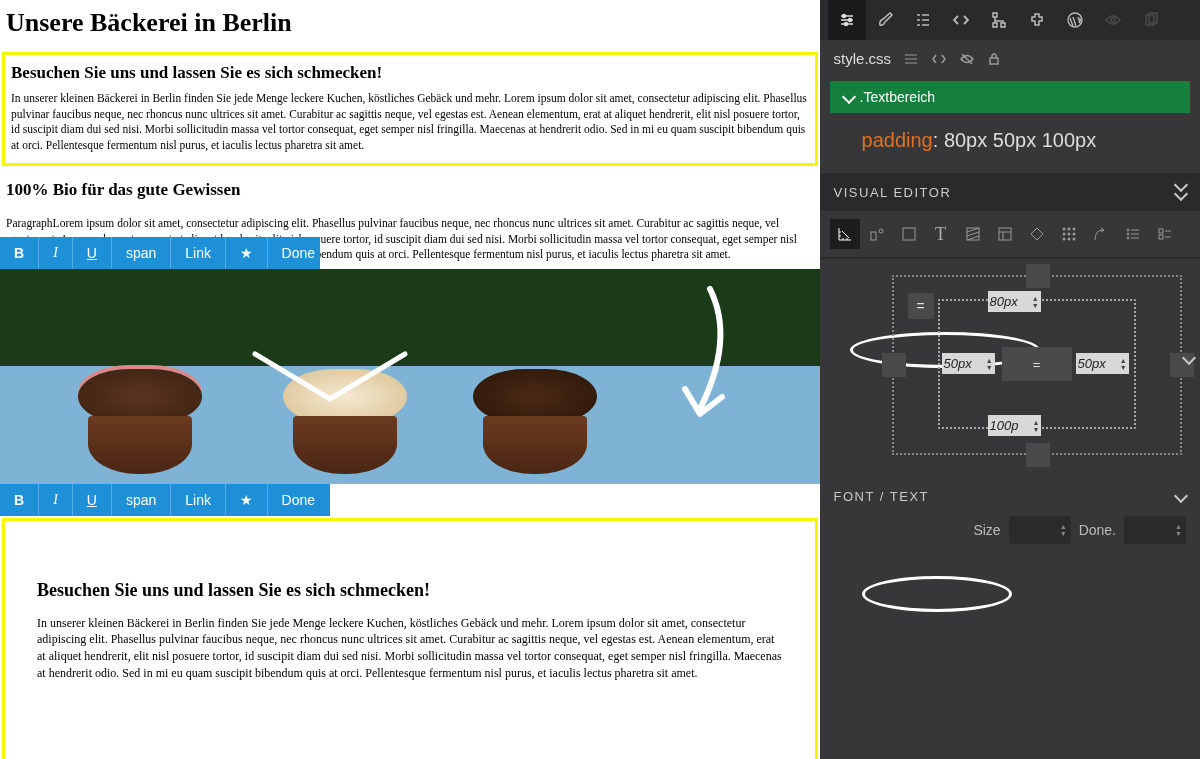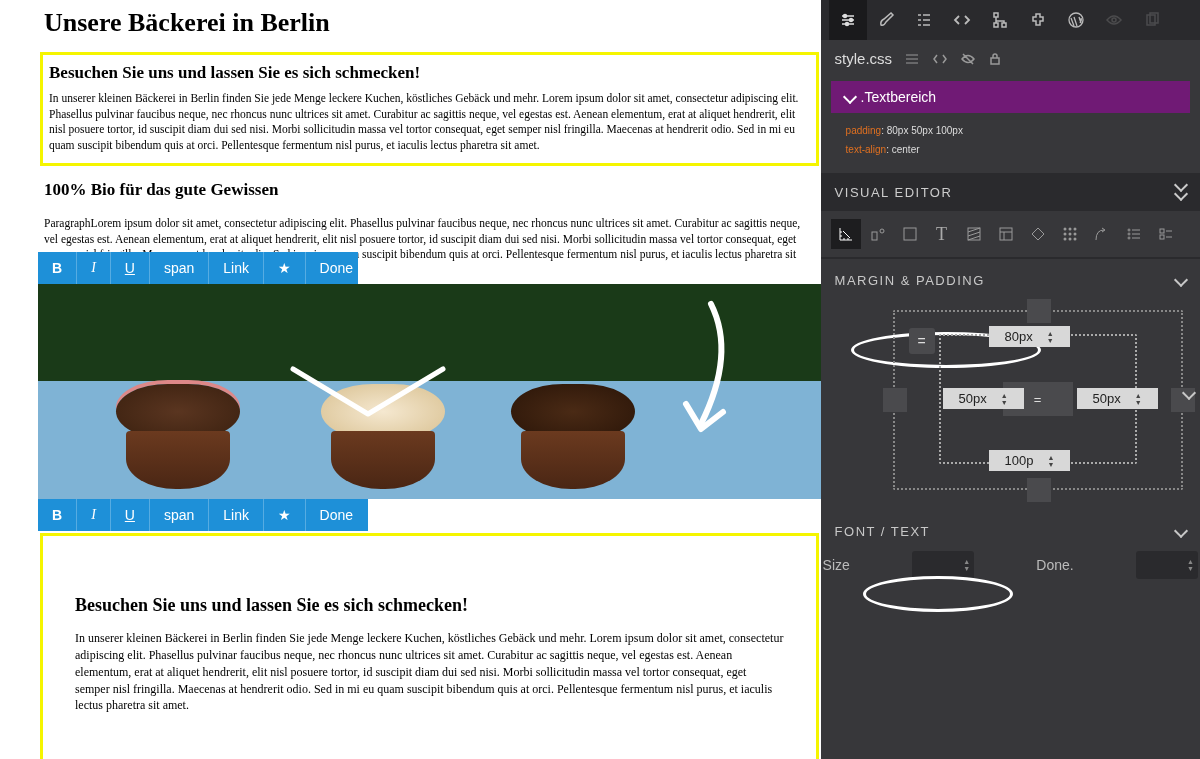--- a/index.html
+++ b/index.html
@@ -1,17 +1,17 @@
 <!DOCTYPE html>
 <html><head>
 <meta charset="utf-8">
 <style>
 * { margin:0; padding:0; box-sizing:border-box; }
 body { font-family: Arial, sans-serif; width:1200px; height:759px; overflow:hidden; background:#fff; display:flex; }
-.preview { width:894px; height:759px; overflow:hidden; position:relative;padding-left:38px; }
+.preview { width:894px; height:759px; overflow:hidden; position:relative; }
 .preview h1 { font-family: Georgia, serif; font-size:26px; font-weight:bold; padding:8px 6px 14px; }
 .yellow-box { border:3px solid #f5f500; padding:4px 6px 10px; margin:0 2px; }
 .preview h2 { font-family: Georgia, serif; font-size:17px; font-weight:bold; margin:4px 0 8px; }
 .preview p { font-family: Georgia, serif; font-size:11.5px; line-height:1.35; }
 .lone-h2 { font-family: Georgia, serif; font-size:19px; font-weight:bold; padding:10px 6px 8px; }
 .para2 { font-family: Georgia, serif; font-size:11.5px; line-height:1.35; padding:0 6px 2px; }
 .toolbar { display:flex; background:#1e90d8; height:32px; position:relative; }
 .tbtn { color:#fff; font-size:14px; display:flex; align-items:center; justify-content:center; padding:0 14px; height:32px; border-right:1px solid rgba(255,255,255,.25); cursor:pointer; }
 .tbtn:last-child { border-right:none; }
 .tbtn.b { font-weight:bold; }
@@ -29,42 +29,42 @@
 .yellow-box2 { border:3px solid #f5f500; padding:55px 32px 80px; margin:2px; }
 .yellow-box2 h2 { font-family: Georgia, serif; font-size:18px; font-weight:bold; margin-bottom:14px; }
 .yellow-box2 p { font-family: Georgia, serif; font-size:12px; line-height:1.4; }
 
 
 .sidebar { width:415px; height:759px; background:#37373a; color:#c8c8c8; font-size:13px; overflow:hidden; }
 .toprow { height:40px; background:#2a2a2d; display:flex; align-items:center; padding:0 8px; gap:0; }
 .ticon { width:38px; height:40px; display:flex; align-items:center; justify-content:center; color:#bbb; cursor:pointer; }
 .ticon.active { background:#1a1a1c; }
 .stylesheet-row { display:flex; align-items:center; gap:12px; padding:10px 14px; font-size:15px; color:#ddd; }
-.selector { background:#701a75; color:#fff; padding:8px 14px; margin:4px 10px 0; font-size:14px; display:flex; align-items:center; gap:6px; }
-.props { padding:8px 14px 14px 25px; font-size:10px; line-height:1.9; }
+.selector { background:#15803d; color:#fff; padding:8px 14px; margin:4px 10px 0; font-size:14px; display:flex; align-items:center; gap:6px; }
+.props { padding:8px 14px 14px 42px; font-size:20px; line-height:1.9; }
 .pk { color:#e07020; }
 .pv { color:#ddd; }
 .section-hdr { background:#2a2a2d; padding:10px 14px; font-size:13px; letter-spacing:1.5px; color:#ccc; display:flex; align-items:center; justify-content:space-between; }
 .tool-icons { display:flex; padding:8px 10px; gap:2px; border-bottom:2px solid #2a2a2d; }
 .ticon2 { width:30px; height:30px; display:flex; align-items:center; justify-content:center; color:#aaa; cursor:pointer; font-size:15px; }
 .ticon2.sel { background:#1d1d1f; color:#fff; }
 .panel-hdr { display:flex; align-items:center; justify-content:space-between; padding:14px 14px 6px; letter-spacing:1.5px; font-size:13px; }
 .circle-annot { position:absolute; border:3px solid #fff; border-radius:50%; pointer-events:none; }
 .box-editor { position:relative; height:200px; margin:6px 10px 10px; }
 .margin-box { position:absolute; left:62px; top:10px; width:290px; height:180px; border:2px dotted #888; border-radius:2px; }
 .padding-box { position:absolute; left:108px; top:34px; width:198px; height:130px; border:2px dotted #aaa; border-radius:2px; }
 .content-box { position:absolute; left:172px; top:82px; width:70px; height:34px; background:#4a4a4d; display:flex; align-items:center; justify-content:center; color:#ddd; }
-.valbox { position:absolute; background:#d8d8d8; color:#222; font-size:13px; padding:3px 16px; display:flex; align-items:center; gap:14px; }
+.valbox { position:absolute; background:#d8d8d8; color:#222; font-size:13px; padding:3px 2px; display:flex; align-items:center; gap:14px;font-style:italic; }
 .spn { display:flex; flex-direction:column; font-size:7px; line-height:1; color:#444; }
 .eqbtn { position:absolute; background:#4a4a4d; width:26px; height:26px; display:flex; align-items:center; justify-content:center; color:#ddd; border-radius:3px; font-size:14px; }
 .mval { position:absolute; width:24px; height:24px; background:#4a4a4d; }
 .font-row { display:flex; align-items:center; padding:10px 14px; gap:10px; }
 .font-label { width:85px; font-size:14px; color:#bbb; text-align:right; }
 .font-sel { flex:1; background:#2a2a2d; height:30px; border-radius:3px; display:flex; align-items:center; justify-content:flex-end; padding:0 8px; color:#888; }
-.size-row { display:flex; align-items:center; padding:6px 2px; gap:8px; justify-content:space-between; }
+.size-row { display:flex; align-items:center; padding:6px 14px; gap:8px; justify-content:flex-end; }
 .size-row .lab { font-size:14px; color:#bbb; }
 .numin { background:#2a2a2d; width:62px; height:28px; border-radius:3px; display:flex; align-items:center; justify-content:flex-end; padding:0 4px; }
 .align-row { display:flex; align-items:center; padding:10px 14px; gap:10px; }
 .align-btns { display:flex; background:#2a2a2d; border-radius:3px; overflow:hidden; }
 .abtn { width:34px; height:30px; display:flex; align-items:center; justify-content:center; color:#bbb; border-right:1px solid #37373a; }
 .abtn.sel { background:#555; color:#fff; }
 .chev-icon::before { content:""; display:inline-block; width:8px; height:8px; border-right:2px solid currentColor; border-bottom:2px solid currentColor; transform:rotate(45deg); margin-top:-4px; }
 .dblchev { display:flex; flex-direction:column; gap:-2px; }
 svg { display:block; }
 </style>
@@ -202,21 +202,20 @@
         <path d="M5 6V4a2 2 0 014 0v2"></path>
       </svg>
   </div>
 
   <div class="selector">
     <span class="chev-icon" style="color:#fff;"></span>
     <span>.Textbereich</span>
   </div>
   <div class="props">
     <div><span class="pk">padding</span><span class="pv">: </span><span class="pv">80px 50px 100px</span></div>
-    <div><span class="pk">text-align</span><span class="pv">: </span><span class="pv">center</span></div>
   </div>
 
   <div class="section-hdr">
     <span>VISUAL EDITOR</span>
     <span class="dblchev">
       <span class="chev-icon" style="font-size:8px;"></span>
       <span class="chev-icon" style="font-size:8px;"></span>
     </span>
   </div>
 
@@ -285,24 +284,20 @@
       </div>
     <div class="ticon2">
         <svg width="16" height="16" viewBox="0 0 16 16" stroke="#999" fill="none">
           <rect x="2" y="3" width="4" height="4"></rect>
           <rect x="2" y="9" width="4" height="4"></rect>
           <path d="M8 5h6M8 11h6"></path>
         </svg>
       </div>
   </div>
 
-  <div class="panel-hdr" style="position:relative;">
-    <span>MARGIN &amp; PADDING</span>
-    <span class="chev-icon"></span>
-  </div>
   <div class="circle-annot" style="left:30px; top:332px; width:190px; height:36px;"></div>
 
   <div class="box-editor">
     <div class="margin-box"></div>
     <div class="padding-box"></div>
     <div class="content-box">
         <span>=</span>
       </div>
     <div class="eqbtn" style="left:78px; top:28px;">=</div>
     <div class="valbox" style="left:158px; top:26px;">

